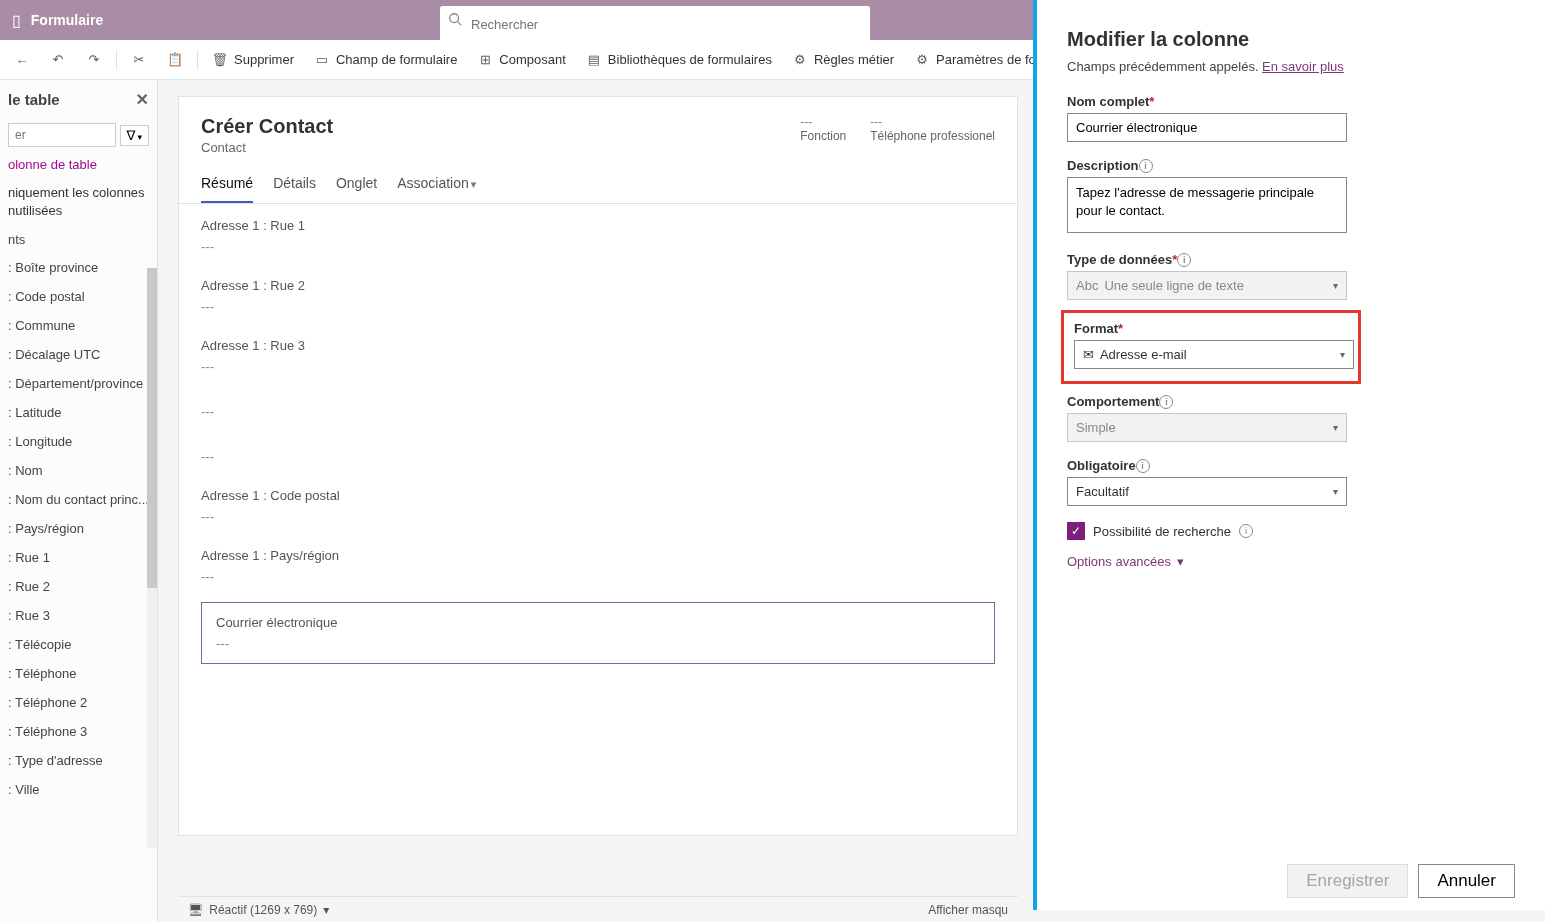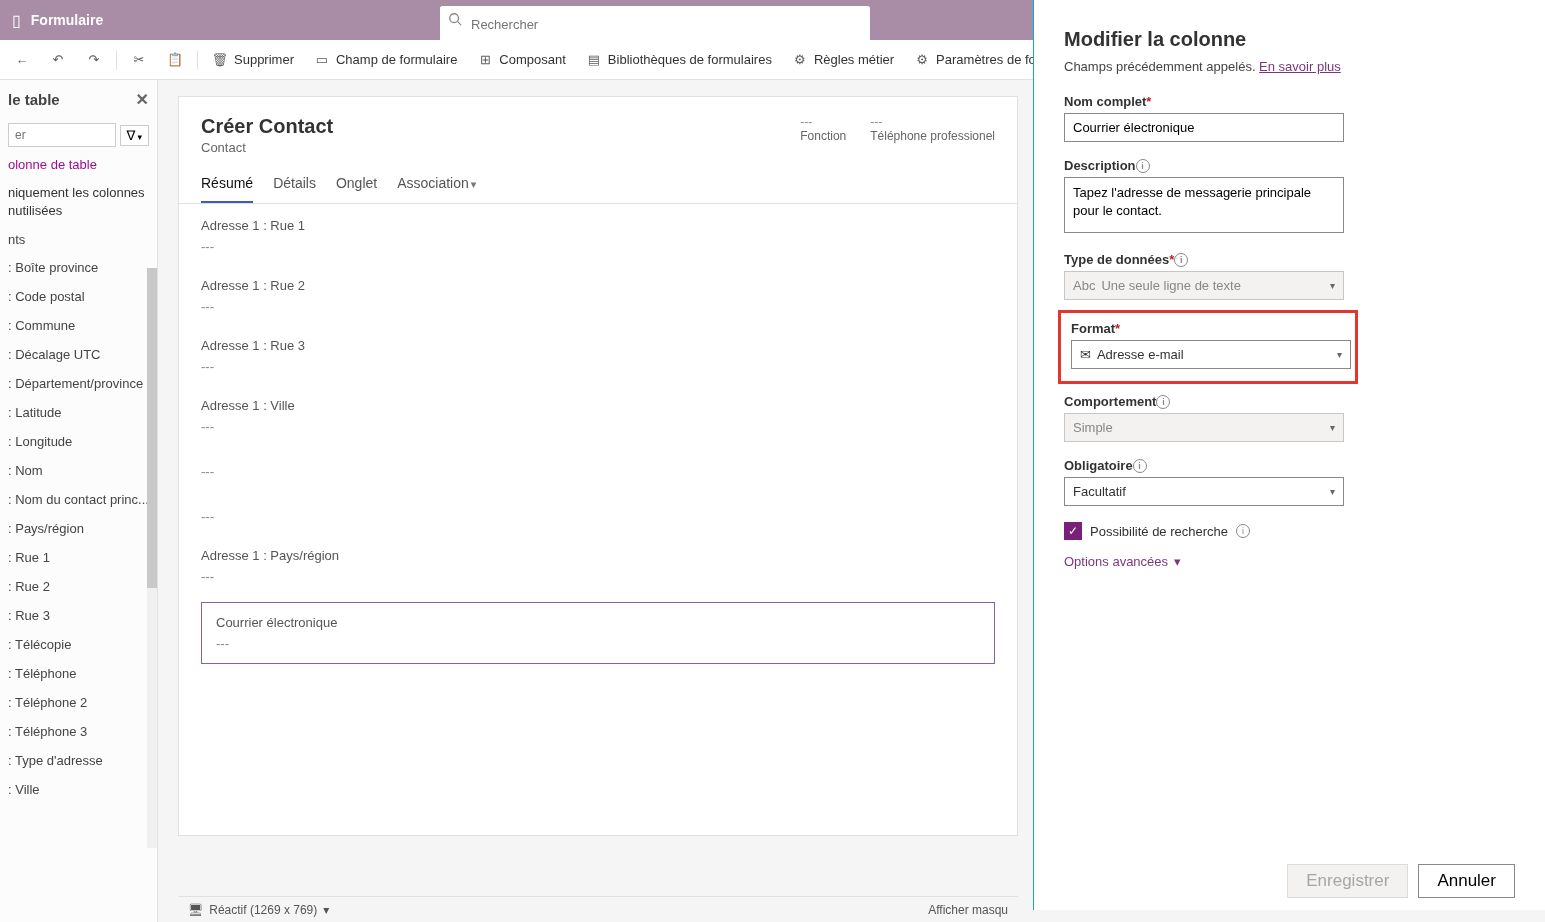--- a/index.html
+++ b/index.html
@@ -45,21 +45,21 @@
 .tab.active { border-bottom: 2px solid #3c5ac0; color: #111; }
 .tab-chevron { color: #777; font-size: 11px; margin-left: 2px; }
 
 .form-body { padding: 4px 22px; overflow-y: auto; height: 580px; }
 .field-block { padding: 10px 0 14px 0; }
 .field-label { font-size: 13px; color: #555; }
 .field-val { font-size: 13px; color: #888; margin-top: 6px; }
 .field-selected { border: 1px solid #8363a1; padding: 12px 14px; margin-top: 4px; }
 
 
-.rightpane { position: absolute; right: 0; top: 0; width: 512px; height: 910px; background: #fff; border-left: 1px solid #0ea5e9; padding: 28px 30px 12px 30px; font-size: 13px; color: #323232; }
+.rightpane { position: absolute; right: 0; top: 0; width: 512px; height: 910px; background: #fff; border-left: 4px solid #0ea5e9; padding: 28px 30px 12px 30px; font-size: 13px; color: #323232; }
 .rp-title { font-size: 20px; font-weight: 600; margin-bottom: 8px; }
 .rp-sub { color: #444; margin-bottom: 20px; }
 .rp-sub a { color: #7a377a; text-decoration: underline; }
 .rp-label { font-size: 13px; font-weight: 600; margin-bottom: 4px; display: flex; align-items: center; gap: 0; }
 .rp-req { color: #b62424; }
 .rp-info { display: inline-flex; width: 14px; height: 14px; border: 1px solid #888; border-radius: 50%; align-items: center; justify-content: center; font-size: 9px; color: #888; }
 .rp-input { width: 280px; border: 1px solid #8a8886; padding: 6px 8px; font-size: 13px; margin-bottom: 16px; }
 .rp-textarea { width: 280px; height: 56px; border: 1px solid #8a8886; padding: 6px 8px; font-size: 13px; margin-bottom: 16px; resize: none; line-height: 1.4; }
 .rp-select { width: 280px; border: 1px solid #8a8886; padding: 6px 8px; font-size: 13px; margin-bottom: 16px; display: flex; align-items: center; justify-content: space-between; background: #fff; cursor: pointer; }
 .rp-select.disabled { background: #f3f2f1; color: #888; cursor: default; border-color: #c8c6c4; }
@@ -213,27 +213,27 @@
       </div>
       <div class="field-block">
         <div class="field-label">Adresse 1 : Rue 2</div>
         <div class="field-val">---</div>
       </div>
       <div class="field-block">
         <div class="field-label">Adresse 1 : Rue 3</div>
         <div class="field-val">---</div>
       </div>
       <div class="field-block">
-        <div class="field-label">Adresse 1 : Ville</div>
-        <div class="field-val">---</div>
-      </div>
-      <div class="field-block">
-        <div class="field-val">---</div>
-      </div>
-      <div class="field-block">
+        <div class="field-val">---</div>
+      </div>
+      <div class="field-block">
+        <div class="field-val">---</div>
+      </div>
+      <div class="field-block">
+        <div class="field-label">Adresse 1 : Code postal</div>
         <div class="field-val">---</div>
       </div>
       <div class="field-block">
         <div class="field-label">Adresse 1 : Pays/région</div>
         <div class="field-val">---</div>
       </div>
       <div class="field-block field-selected">
         <div class="field-label">Courrier électronique</div>
         <div class="field-val">---</div>
       </div>

